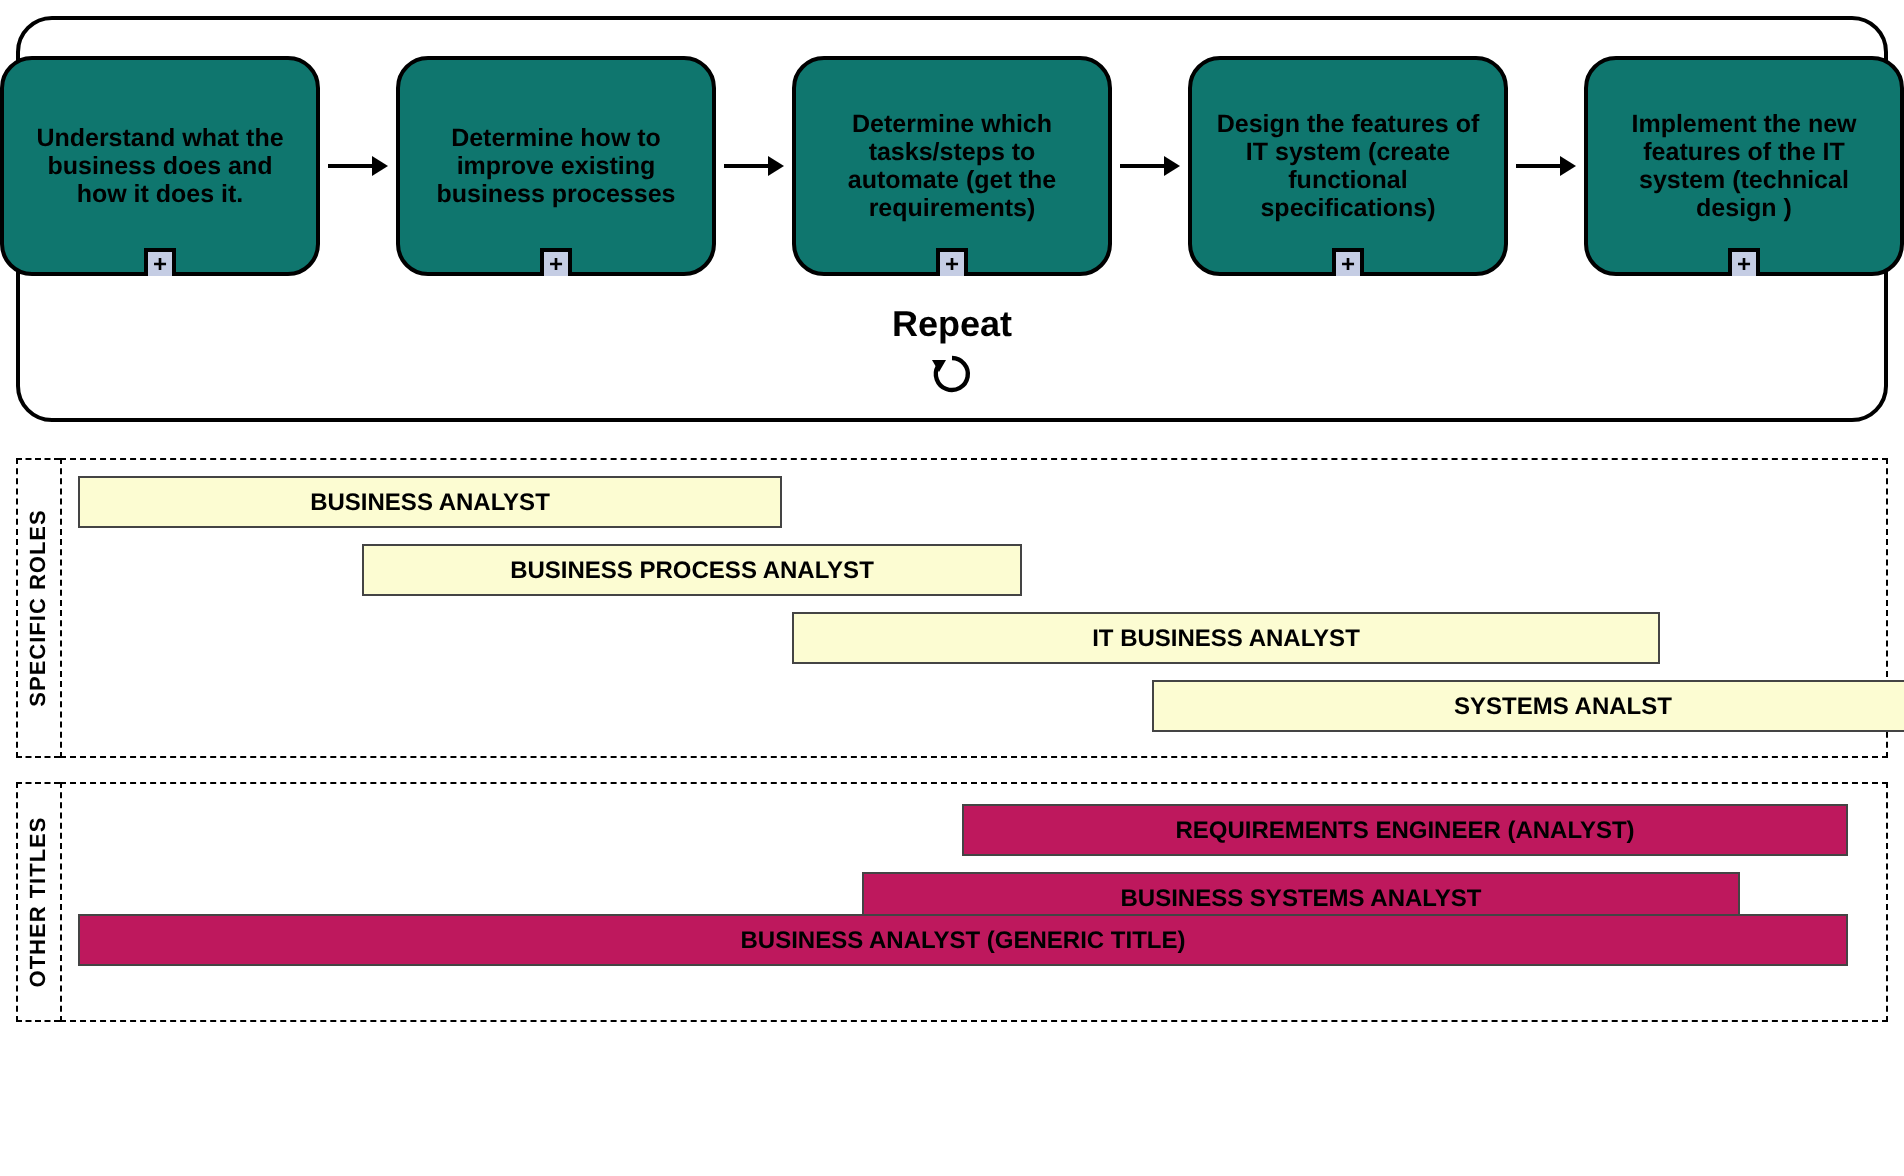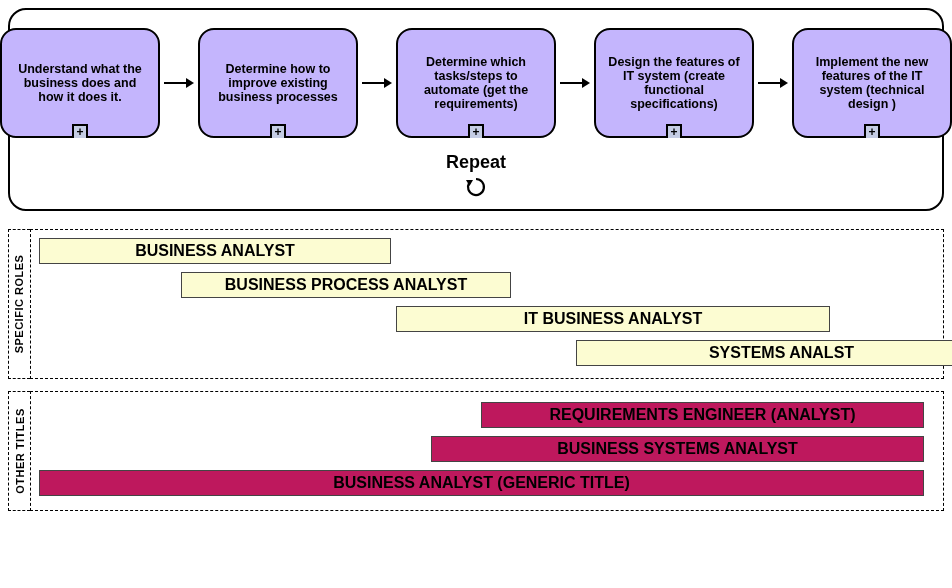--- a/index.html
+++ b/index.html
@@ -20,21 +20,21 @@
     display: flex;
     align-items: center;
     justify-content: center;
     gap: 4px;
   }
   .process-box {
     width: 160px;
     height: 110px;
     border: 2px solid #000;
     border-radius: 16px;
-    background: #c4b5fd;
+    background: #0f766e;
     display: flex;
     align-items: center;
     justify-content: center;
     text-align: center;
     font-size: 12.5px;
     font-weight: bold;
     padding: 8px;
     position: relative;
     flex-shrink: 0;
   }
@@ -101,21 +101,21 @@
     position: relative;
     min-height: 120px;
   }
   .role-bar {
     position: absolute;
     height: 26px;
     border: 1px solid #444;
     display: flex;
     align-items: center;
     justify-content: center;
-    font-size: 16px;
+    font-size: 12px;
     font-weight: bold;
   }
   .role-yellow { background: #fcfcd2; }
   .role-blue { background: #be185d; }
 </style>
 </head>
 <body>
 
 <div class="process-container">
   <div class="process-row">
@@ -217,20 +217,20 @@
 </div>
 
 <div class="swimlane-wrap" style="margin-top:12px;">
   <div class="swimlane-label">
     <span>OTHER TITLES</span>
   </div>
   <div class="swimlane-body" style="height:118px;">
     <div class="role-bar role-blue" style="left:450px; top:10px; width:443px;">
       <span>REQUIREMENTS ENGINEER (ANALYST)</span>
     </div>
-    <div class="role-bar role-blue" style="left:400px; top:44px; width:493px;">
+    <div class="role-bar role-blue" style="left:400px; top:44px; width:439px;">
       <span>BUSINESS SYSTEMS ANALYST</span>
     </div>
-    <div class="role-bar role-blue" style="left:8px;   top:78px; width:885px;">
+    <div class="role-bar role-blue" style="left:8px;   top:65px; width:885px;">
       <span>BUSINESS ANALYST (GENERIC TITLE)</span>
     </div>
   </div>
 </div>
 
 </body></html>

